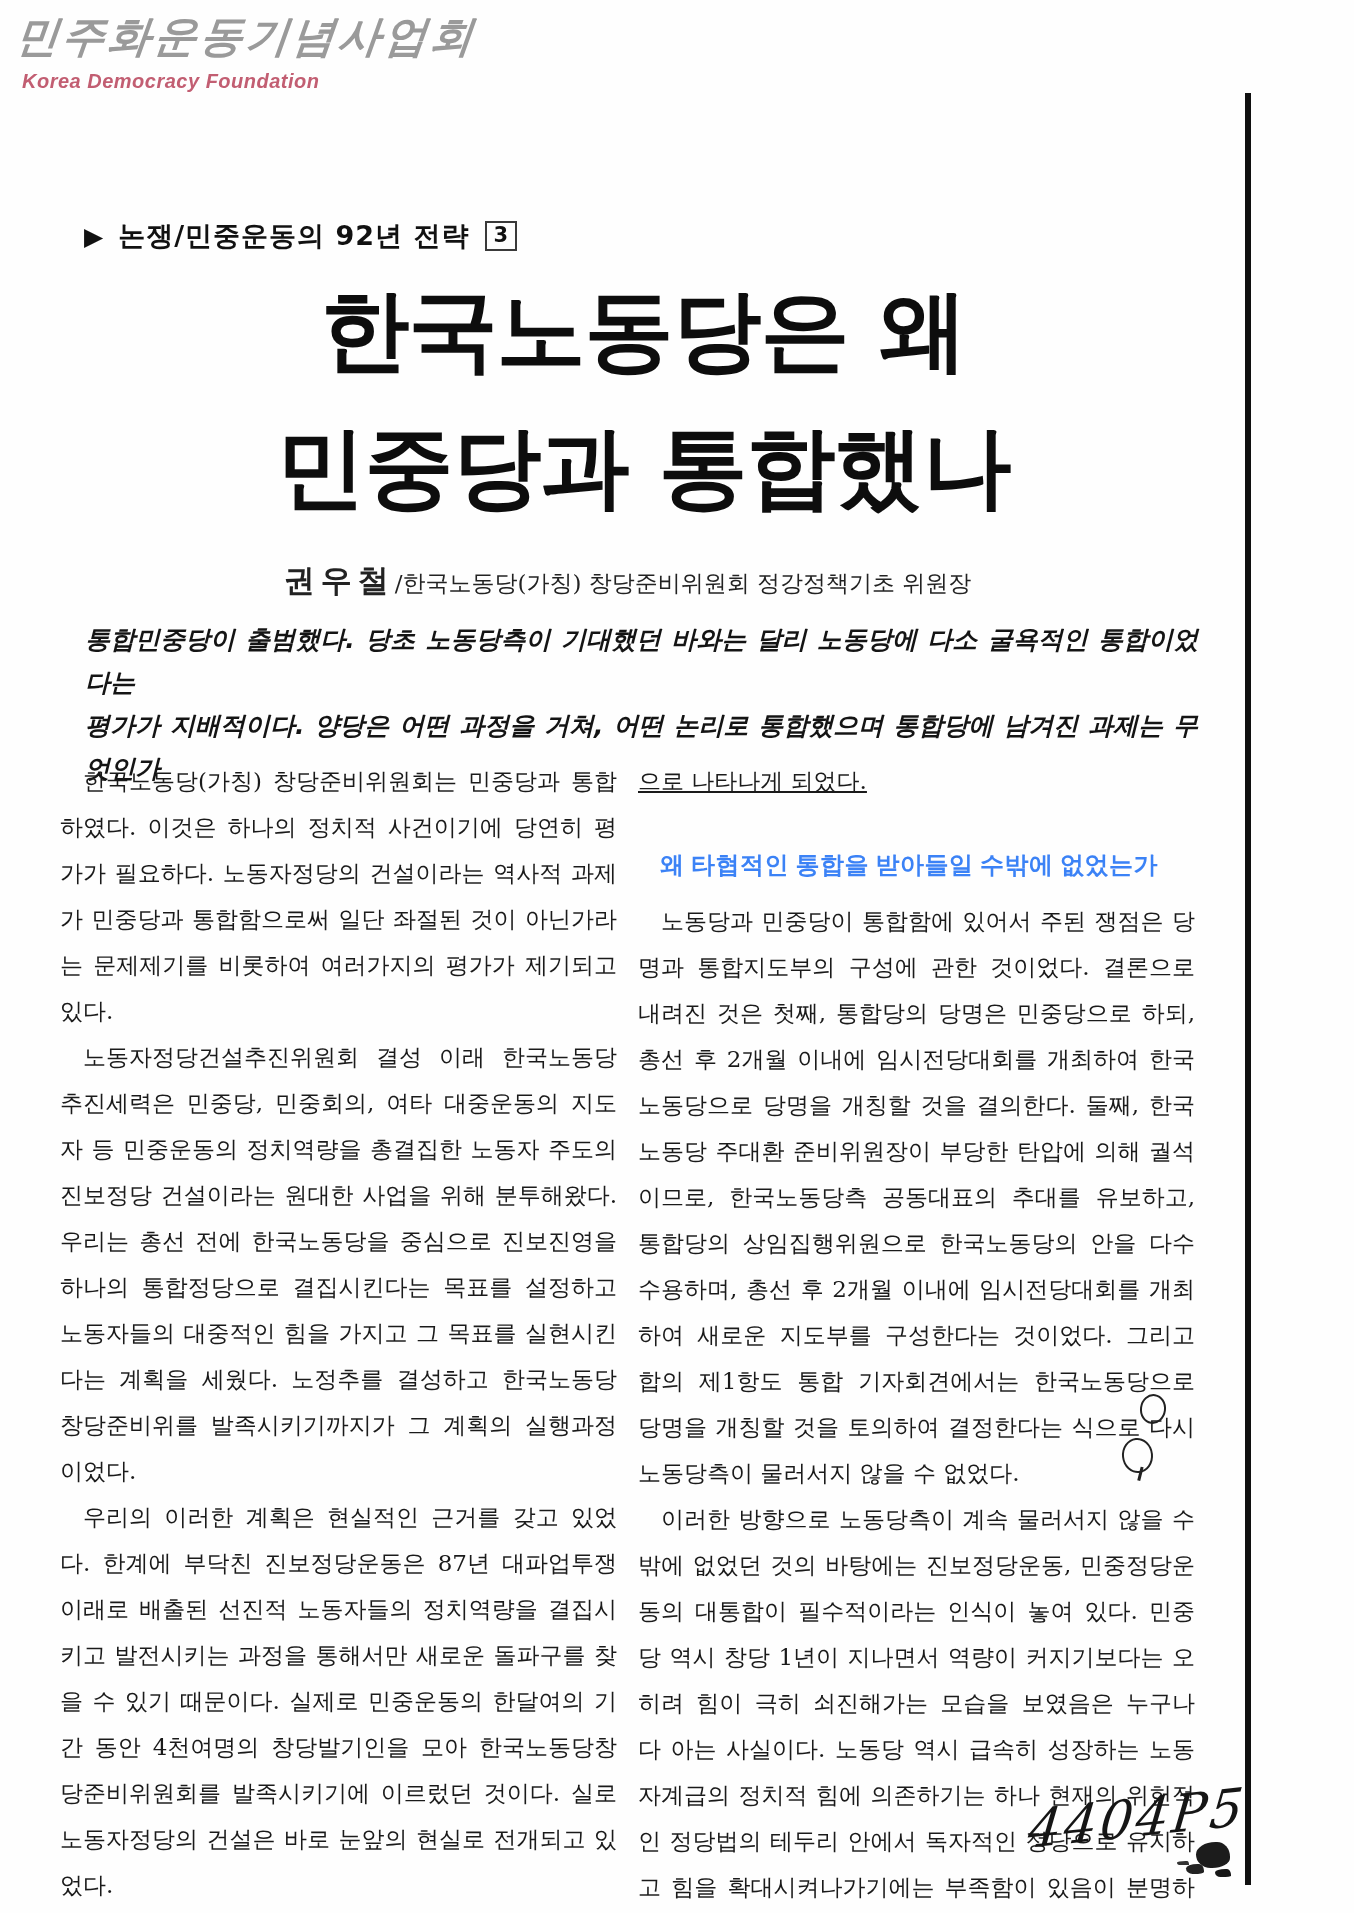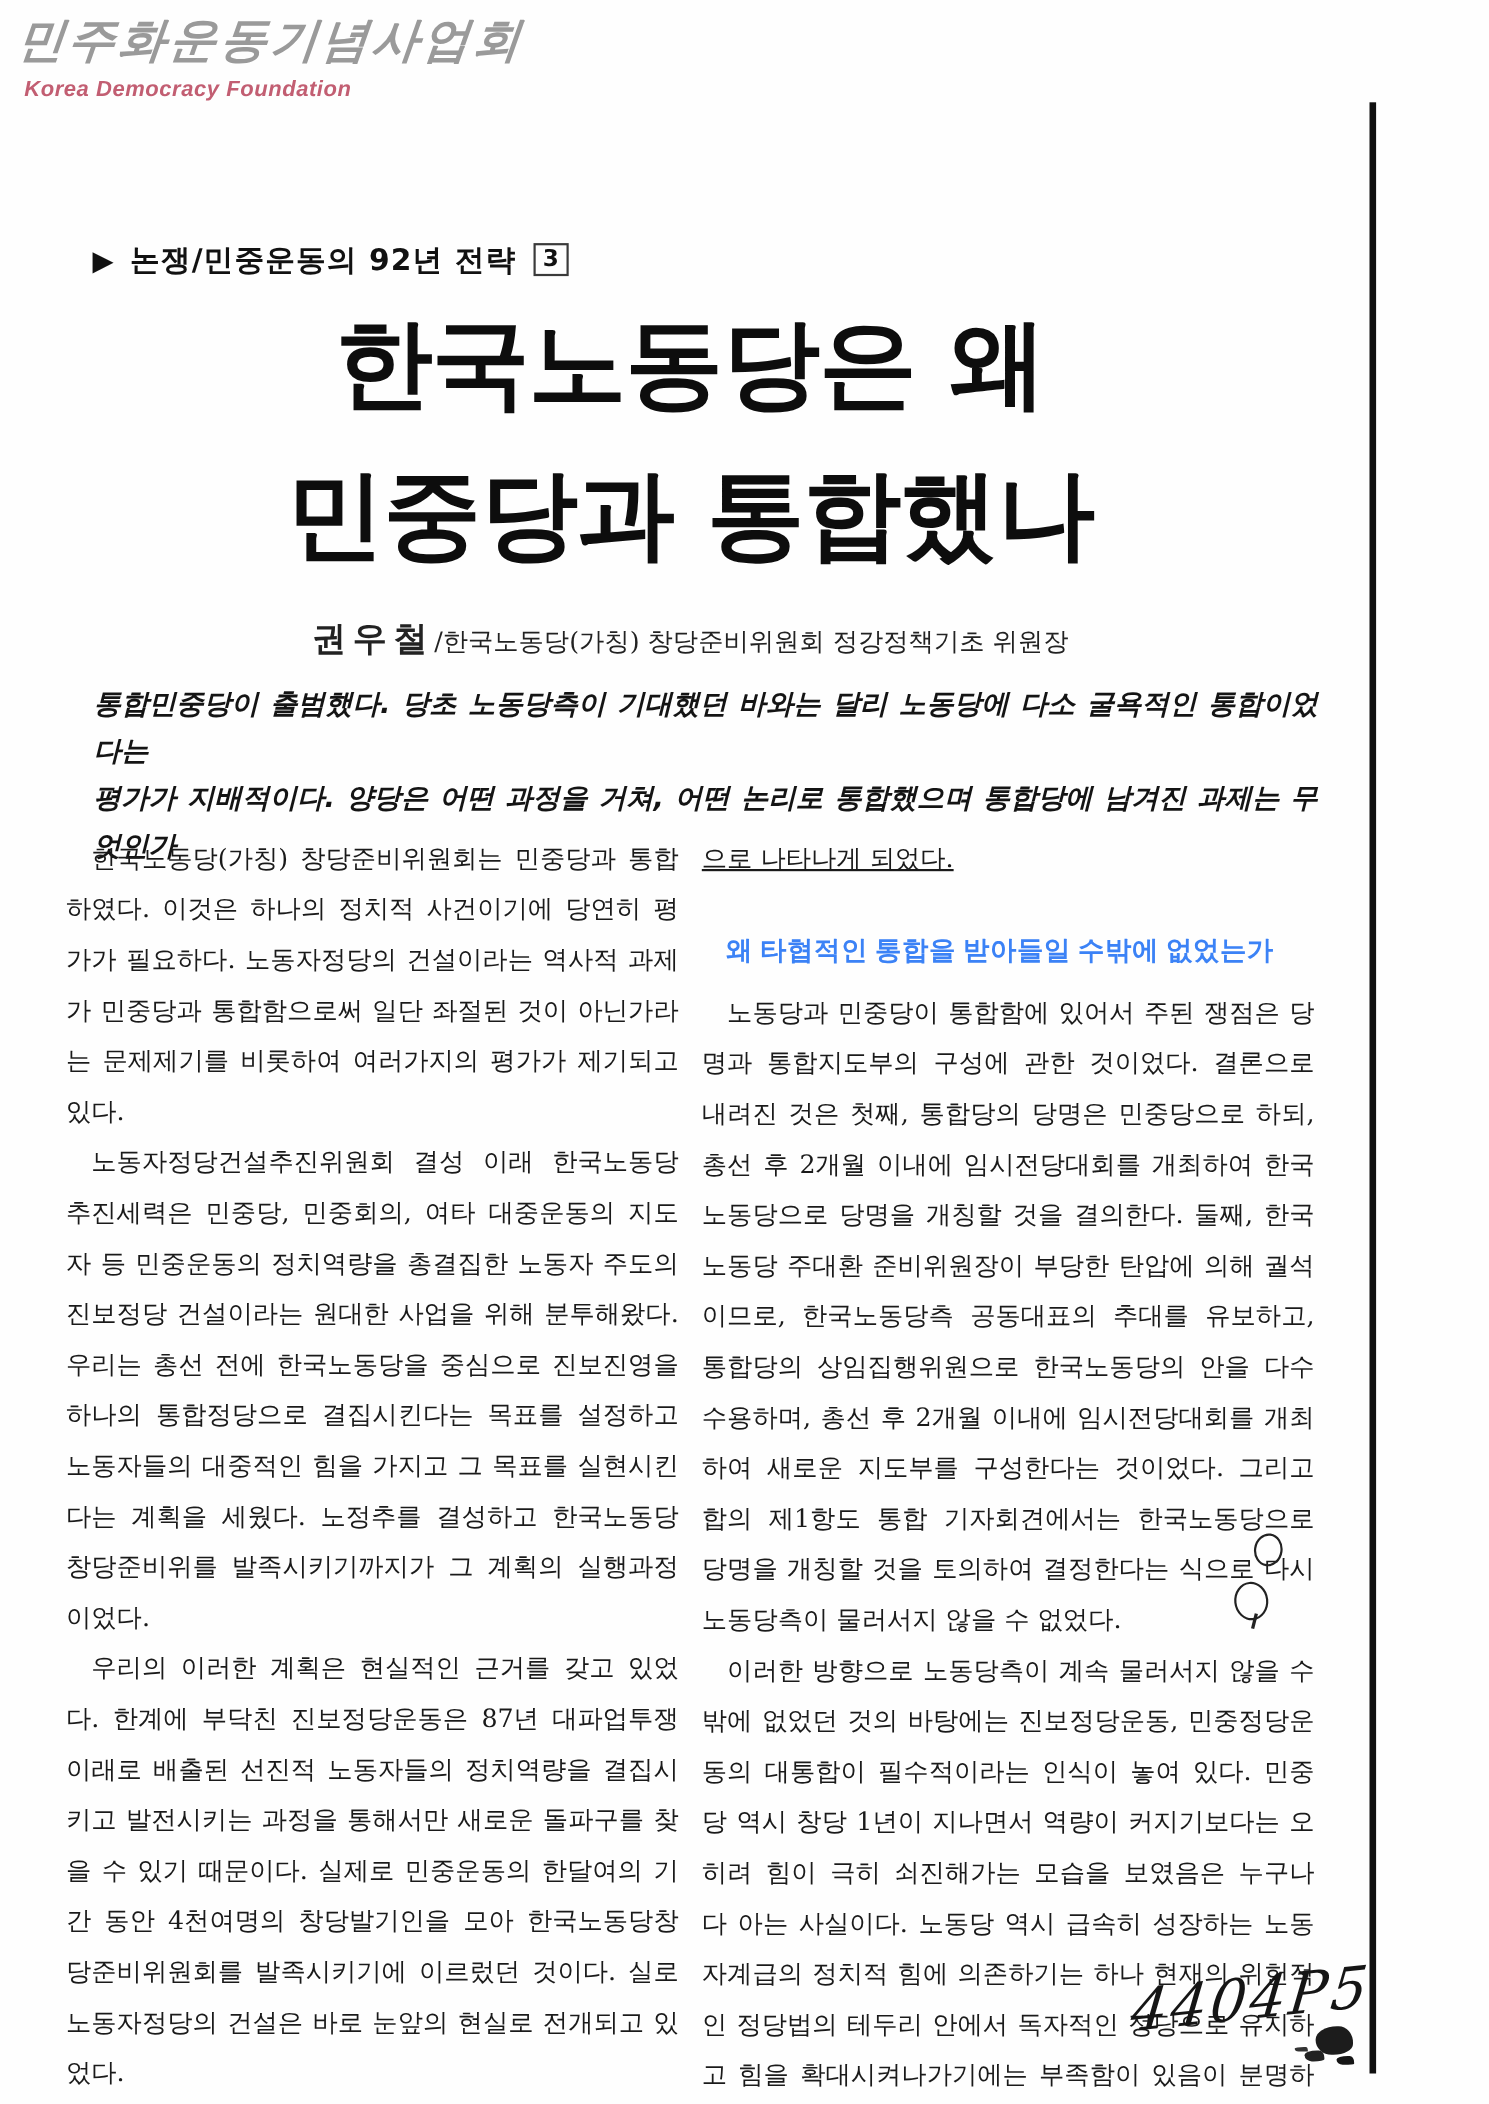--- a/index.html
+++ b/index.html
@@ -57,21 +57,21 @@
   .kicker .boxed {
     display: inline-block;
     border: 2px solid #3a3a3a;
     font-size: 21px; line-height: 1.05;
     padding: 1px 6px 2px 6px;
     margin-left: 2px;
   }
 
   
   .title {
-    position: absolute; left: 60px; top: 262px; width: 1135px;
+    position: absolute; left: 76px; top: 262px; width: 1135px;
     text-align: center;
     font-family: "DejaVu Sans", sans-serif;
     font-weight: bold;
     font-size: 89px;
     line-height: 137px;
     letter-spacing: -1px;
     color: #0d0d0d;
     white-space: nowrap;
   }
 

